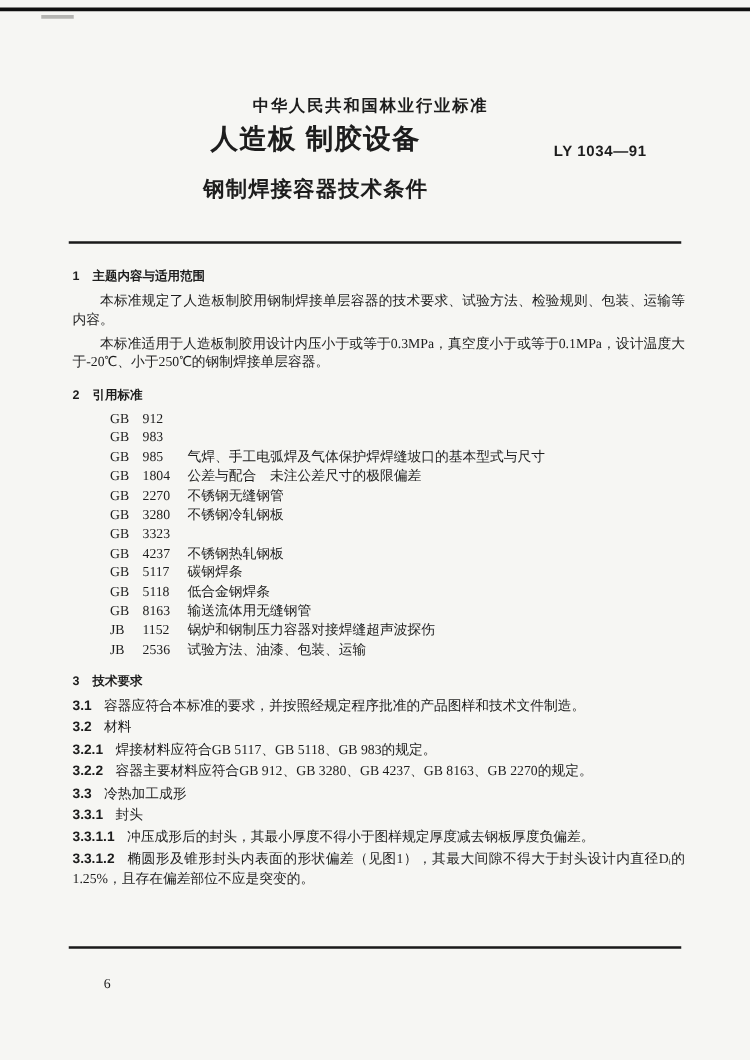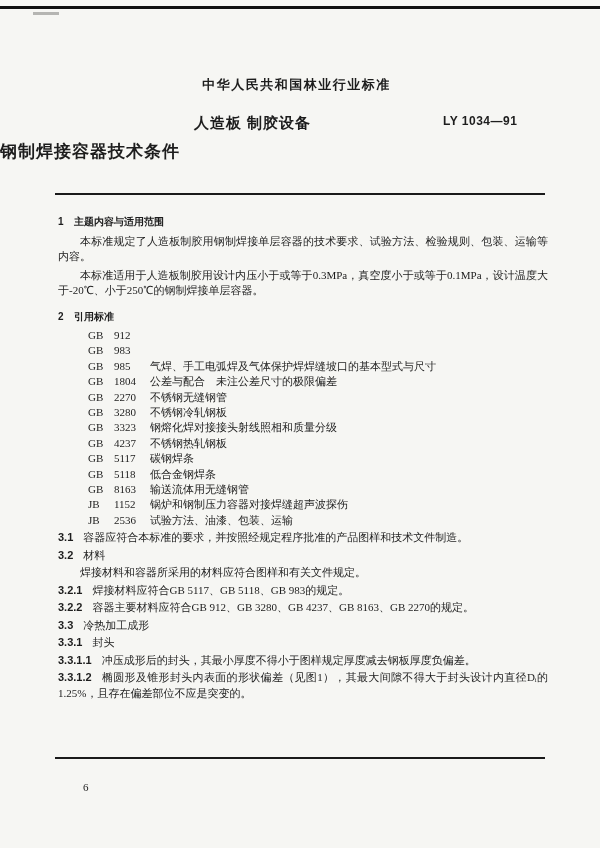--- a/index.html
+++ b/index.html
@@ -24,28 +24,28 @@
   }
 
   
   .std-label {
     position: absolute; top: 76px; left: 0; width: 505px;
     text-align: center;
     font-family: "Liberation Sans", sans-serif;
     font-size: 13px; font-weight: bold; letter-spacing: 1.5px; padding-left: 44px;
   }
   .doc-title1 {
-    position: absolute; top: 114px; left: 0; width: 505px;
+    position: absolute; top: 96px; left: 0; width: 505px;
     text-align: center;
     font-family: "Liberation Sans", sans-serif;
-    font-size: 15px; font-weight: bold; letter-spacing: 1px;
+    font-size: 22px; font-weight: bold; letter-spacing: 1px;
   }
   .doc-title2 {
     position: absolute; top: 140px; left: 0; width: 505px;
-    text-align: left;
+    text-align: center;
     font-family: "Liberation Sans", sans-serif;
     font-size: 17px; font-weight: bold; letter-spacing: 1px;
   }
   .std-code {
     position: absolute; top: 114px; left: 443px;
     font-family: "Liberation Sans", sans-serif;
     font-size: 12px; font-weight: bold; letter-spacing: .5px;
   }
 
   .rule { position: absolute; left: 55px; width: 490px; height: 2px; background: #1a1a1a; }
@@ -147,21 +147,20 @@
         <span class="ref-title">不锈钢无缝钢管</span>
       </div>
       <div class="ref-row">
         <span class="ref-org">GB</span>
         <span class="ref-num">3280</span>
         <span class="ref-title">不锈钢冷轧钢板</span>
       </div>
       <div class="ref-row">
         <span class="ref-org">GB</span>
         <span class="ref-num">3323</span>
-        <span class="ref-title">钢熔化焊对接接头射线照相和质量分级</span>
       </div>
       <div class="ref-row">
         <span class="ref-org">GB</span>
         <span class="ref-num">4237</span>
         <span class="ref-title">不锈钢热轧钢板</span>
       </div>
       <div class="ref-row">
         <span class="ref-org">GB</span>
         <span class="ref-num">5117</span>
         <span class="ref-title">碳钢焊条</span>
@@ -181,25 +180,27 @@
         <span class="ref-num">1152</span>
         <span class="ref-title">锅炉和钢制压力容器对接焊缝超声波探伤</span>
       </div>
       <div class="ref-row">
         <span class="ref-org">JB</span>
         <span class="ref-num">2536</span>
         <span class="ref-title">试验方法、油漆、包装、运输</span>
       </div>
     </div>
 
+    <div class="sec-heading">
+      <span class="h-num">3</span><span>技术要求</span>
+    </div>
 
     <div class="clauses">
       <p class="clause"><span class="clause-num">3.1</span><span>容器应符合本标准的要求，并按照经规定程序批准的产品图样和技术文件制造。</span></p>
       <p class="clause"><span class="clause-num">3.2</span><span>材料</span></p>
-      <p class="clause cont"><span>焊接材料和容器所采用的材料应符合图样和有关文件规定。</span></p>
       <p class="clause"><span class="clause-num">3.2.1</span><span>焊接材料应符合GB 5117、GB 5118、GB 983的规定。</span></p>
       <p class="clause"><span class="clause-num">3.2.2</span><span>容器主要材料应符合GB 912、GB 3280、GB 4237、GB 8163、GB 2270的规定。</span></p>
       <p class="clause"><span class="clause-num">3.3</span><span>冷热加工成形</span></p>
       <p class="clause"><span class="clause-num">3.3.1</span><span>封头</span></p>
       <p class="clause"><span class="clause-num">3.3.1.1</span><span>冲压成形后的封头，其最小厚度不得小于图样规定厚度减去钢板厚度负偏差。</span></p>
       <p class="clause"><span class="clause-num">3.3.1.2</span><span>椭圆形及锥形封头内表面的形状偏差（见图1），其最大间隙不得大于封头设计内直径Dᵢ的1.25%，且存在偏差部位不应是突变的。</span></p>
     </div>
 
   </div>
 

